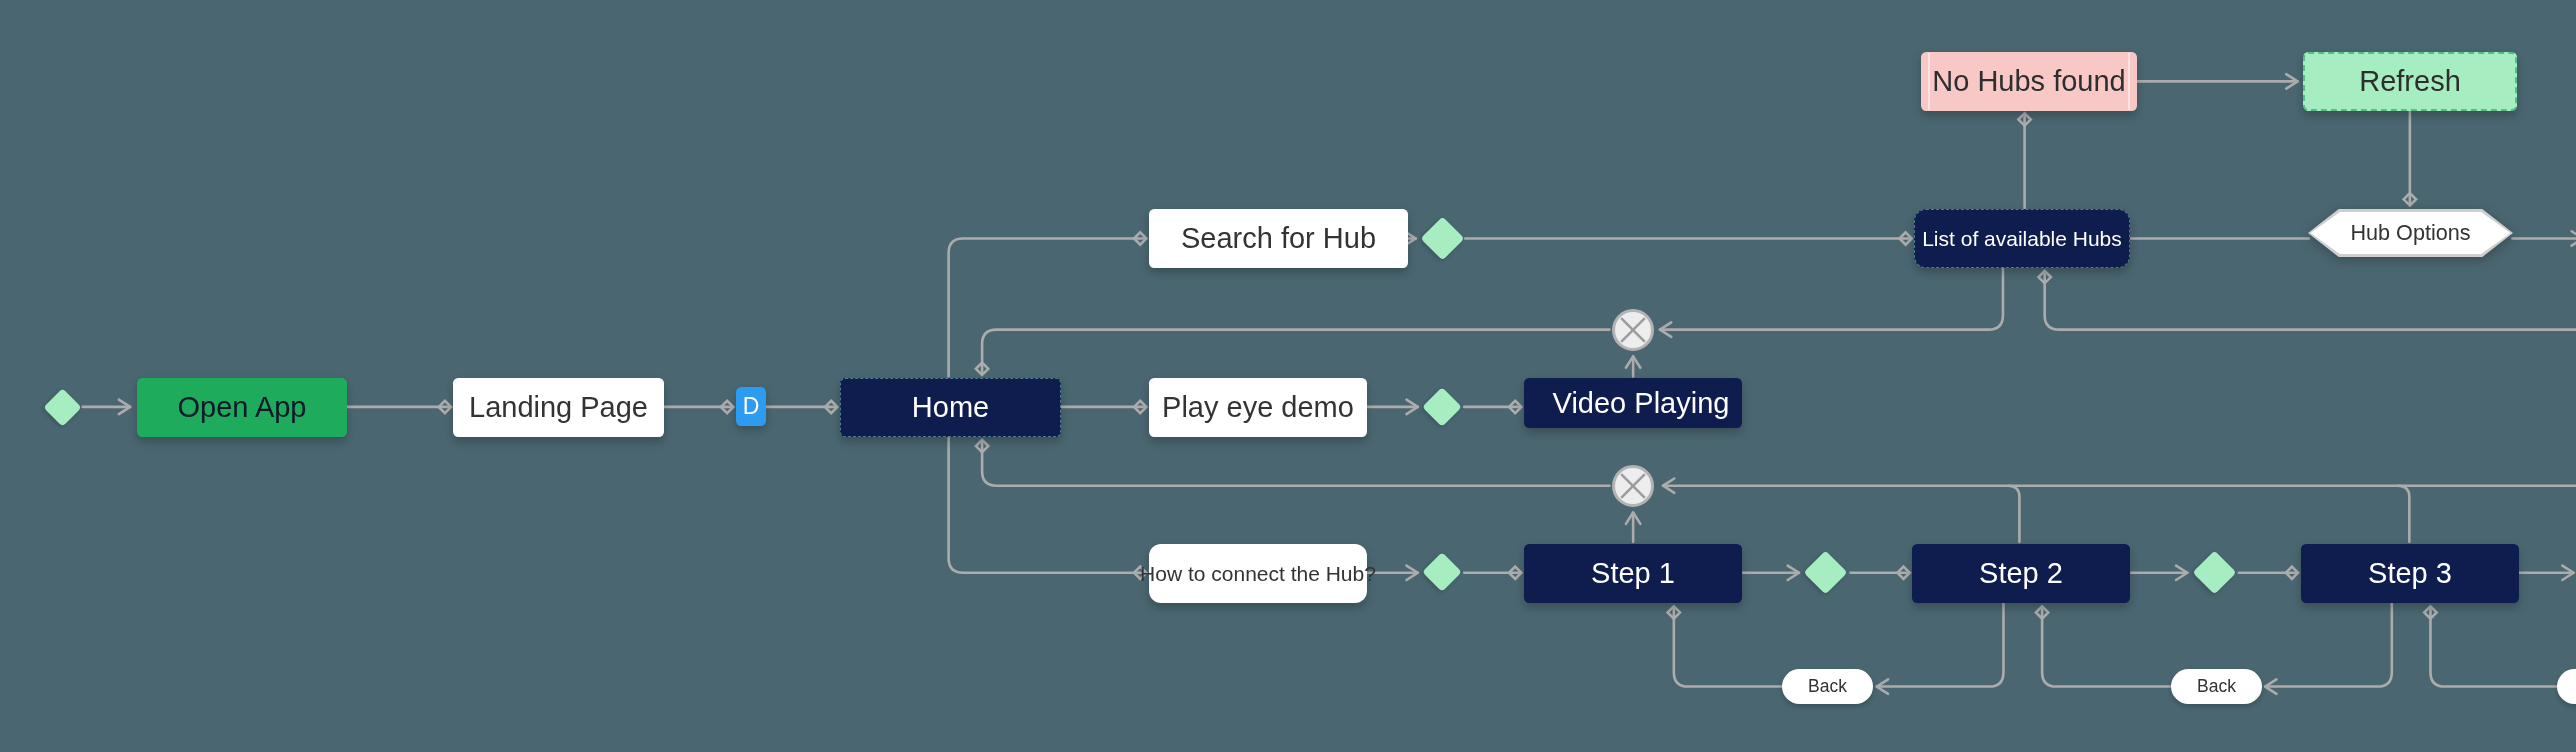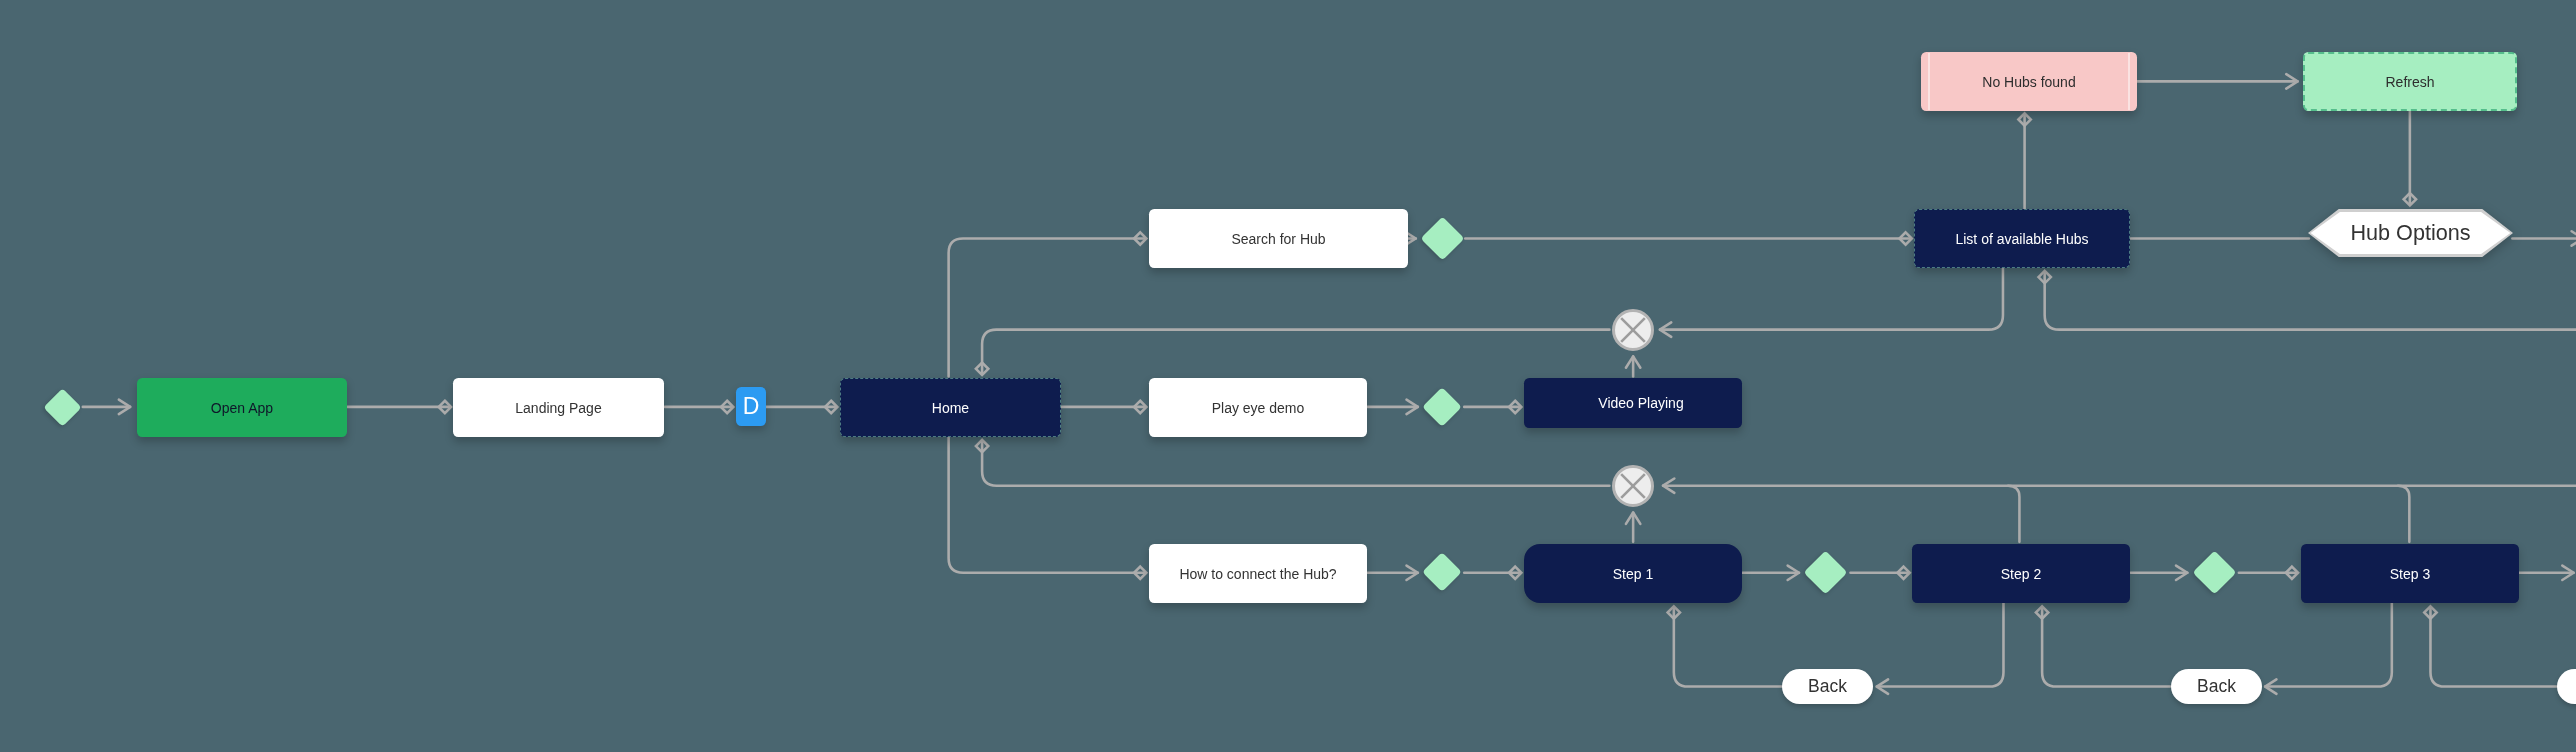--- a/index.html
+++ b/index.html
@@ -8,34 +8,34 @@
     background: #4A6670;
     font-family: "Liberation Sans", sans-serif;
     position: relative;
   }
   #canvas { position: absolute; inset: 0; width: 3462px; height: 752px; }
   svg.edges { position: absolute; left: 0; top: 0; }
   svg.edges path { stroke: #ACACAC; stroke-width: 5; fill: none; stroke-linecap: round; }
 
   .node {
     position: absolute; display: flex; align-items: center; justify-content: center;
-    border-radius: 5.2px; font-size: 14px; white-space: nowrap;
+    border-radius: 5.2px; font-size: 29px; white-space: nowrap;
     box-shadow: 0 4.1px 8.2px rgba(0,0,0,.22);
   }
   .white { background: #FFFFFF; color: #333333; }
   .navy  { background: #0E1C4E; color: #FFFFFF; }
   .green { background: #1EAC5C; color: #0f172a; }
   .lightgreen { background: #A6EEC1; color: #2E2E2E; border: 2.1px dashed #55BE8C; }
   .pink  { background: #F8C8C7; color: #2E2E2E; }
   .pink::before, .pink::after {
     content: ""; position: absolute; top: 1px; bottom: 1px; width: 2.1px; background: #FBE3E2;
   }
   .pink::before { left: 6.7px; } .pink::after { right: 6.7px; }
   .sel { border: 1.5px dashed rgba(130, 205, 175, 0.55); }
-  .long { font-size: 14px; }
+  .long { font-size: 21px; border-radius: 12px; }
   .badge { border-radius: 5.2px; font-size: 23px; }
   .pill { border-radius: 18.5px; font-size: 17.5px; box-shadow: 0 2.6px 5.2px rgba(0,0,0,.2); }
 
   .diamond {
     position: absolute; background: #A6EEC1; border-radius: 4.1px; transform: rotate(45deg);
     box-shadow: 0 2.1px 4.1px rgba(0,0,0,.18);
   }
   .circlex {
     position: absolute; width: 42px; height: 42px; border-radius: 50%;
     background: #EDEDED; border: 3.1px solid #B3B3B3; display: flex; align-items: center; justify-content: center;
@@ -171,21 +171,21 @@
   <div class="node white" style="left:1149px; top:378px; width:218px; height:59px;">
     <span>Play eye demo</span>
   </div>
   <div class="node navy" style="left:1524px; top:378px; width:218px; height:50px;padding-left:16px;">
     <span>Video Playing</span>
   </div>
 
   <div class="node white long" style="left:1149px; top:544px; width:218px; height:59px;">
     <span>How to connect the Hub?</span>
   </div>
-  <div class="node navy" style="left:1524px; top:544px; width:218px; height:59px;border-radius:16px;">
+  <div class="node navy" style="left:1524px; top:544px; width:218px; height:59px;">
     <span>Step 1</span>
   </div>
   <div class="node navy" style="left:1912px; top:544px; width:218px; height:59px;">
     <span>Step 2</span>
   </div>
   <div class="node navy" style="left:2301px; top:544px; width:218px; height:59px;">
     <span>Step 3</span>
   </div>
 
   <div class="node white pill" style="left:1782px; top:669px; width:91px; height:35px;">

